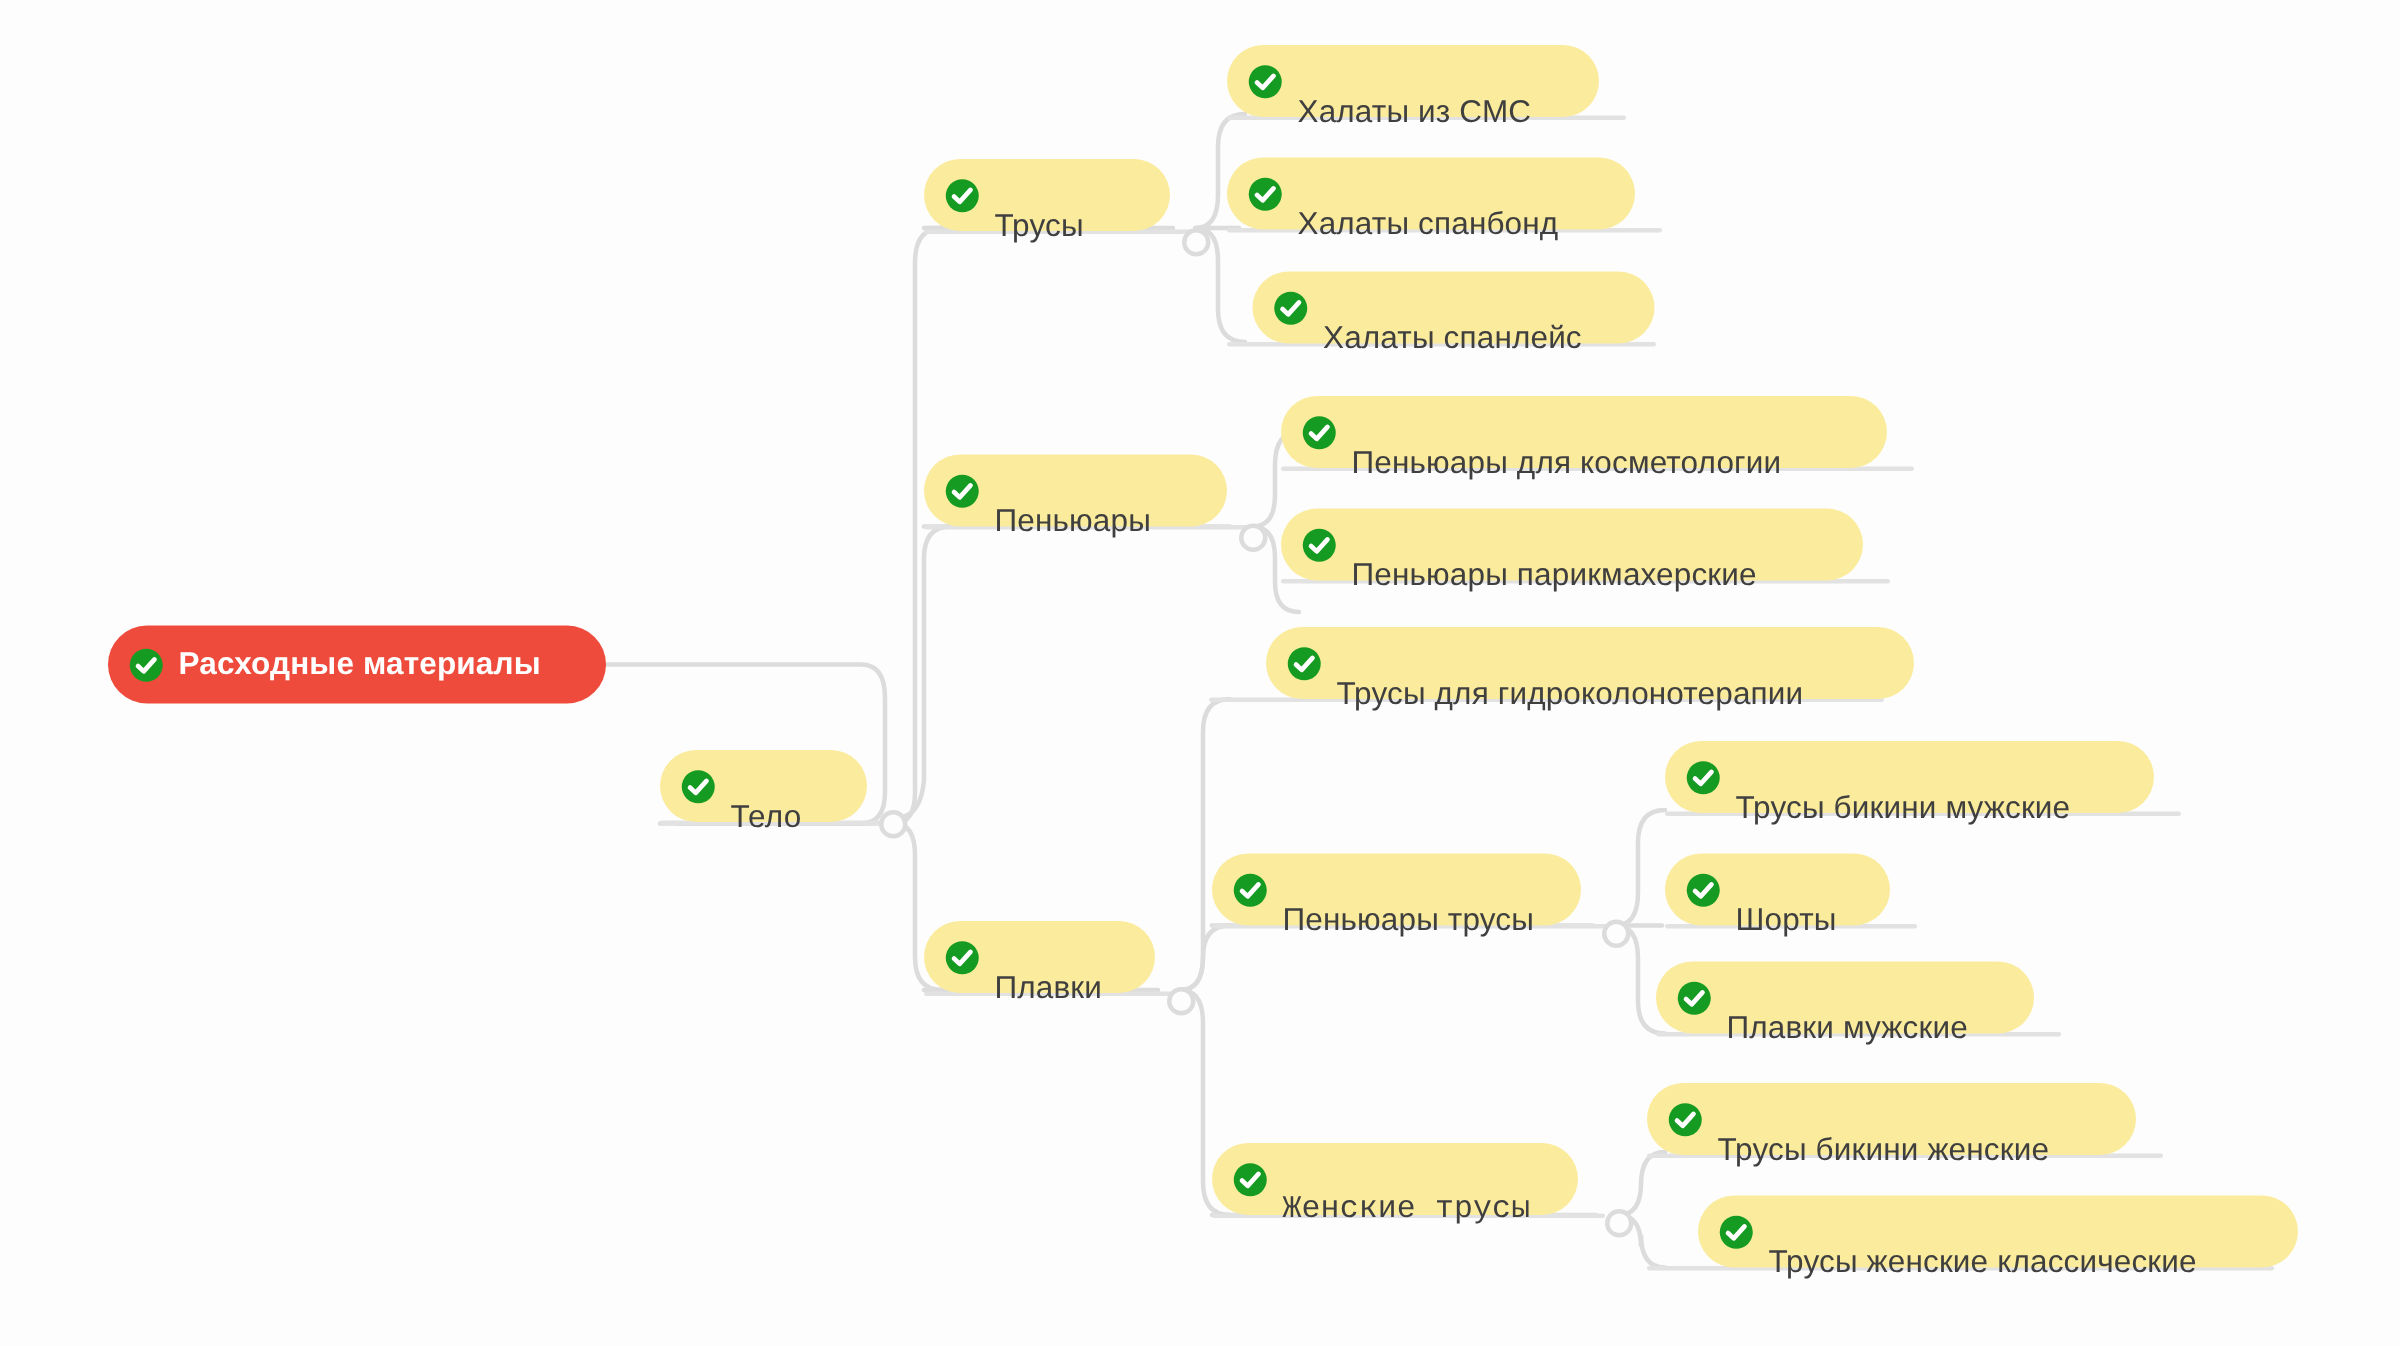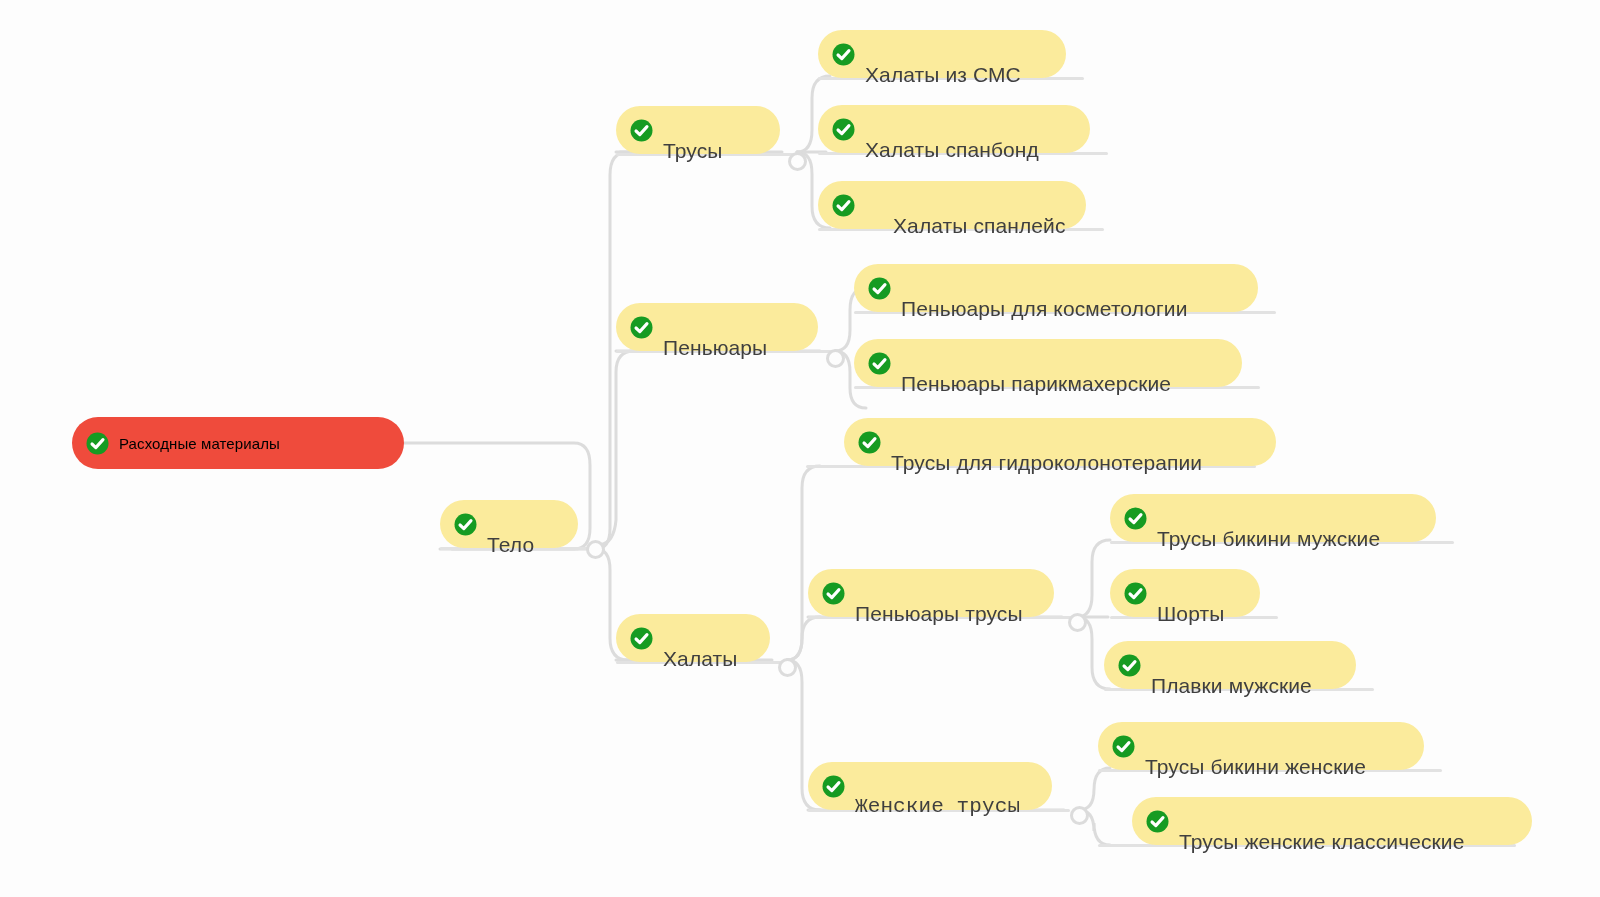--- a/index.html
+++ b/index.html
@@ -31,22 +31,23 @@
     align-items: center;
     padding: 0 18px 0 14px;
     white-space: nowrap;
   }
   .node.lvl0 {
     background: #ef4b3c;
     height: 52px;
     border-radius: 26px;
   }
   .node.lvl0 .label {
-    color: #000000;
-    font-size: 15px;
+    color: #ffffff;
+    font-size: 21px;
+    font-weight: bold;
   }
   .node.yellow {
     background: #fbeb9c;
   }
   .node.yellow .label {
     color: #3f3f3f;
     font-size: 21px;
     margin-top: 41px;
   }
   .label {
@@ -192,21 +193,21 @@
       </div>
       <div class="node yellow" style="left: 818px; top: 105px; width: 272px;">
         <span class="check">
           <svg width="23" height="23" viewBox="0 0 23 23">
             <circle cx="11.5" cy="11.5" r="11" fill="#169b22"></circle>
             <path d="M6 12 L9.8 15.6 L17 7.6" fill="none" stroke="#ffffff" stroke-width="3.1" stroke-linecap="round" stroke-linejoin="round"></path>
           </svg>
         </span>
         <span class="label">Халаты спанбонд</span>
       </div>
-      <div class="node yellow" style="left: 818px; top: 181px; width: 268px; gap: 28px;">
+      <div class="node yellow" style="left: 835px; top: 181px; width: 268px;">
         <span class="check">
           <svg width="23" height="23" viewBox="0 0 23 23">
             <circle cx="11.5" cy="11.5" r="11" fill="#169b22"></circle>
             <path d="M6 12 L9.8 15.6 L17 7.6" fill="none" stroke="#ffffff" stroke-width="3.1" stroke-linecap="round" stroke-linejoin="round"></path>
           </svg>
         </span>
         <span class="label">Халаты спанлейс</span>
       </div>
       <div class="node yellow" style="left: 616px; top: 303px; width: 202px;">
         <span class="check">
@@ -235,21 +236,21 @@
         </span>
         <span class="label">Пеньюары парикмахерские</span>
       </div>
       <div class="node yellow" style="left: 616px; top: 614px; width: 154px;">
         <span class="check">
           <svg width="23" height="23" viewBox="0 0 23 23">
             <circle cx="11.5" cy="11.5" r="11" fill="#169b22"></circle>
             <path d="M6 12 L9.8 15.6 L17 7.6" fill="none" stroke="#ffffff" stroke-width="3.1" stroke-linecap="round" stroke-linejoin="round"></path>
           </svg>
         </span>
-        <span class="label">Халаты</span>
+        <span class="label">Плавки</span>
       </div>
       <div class="node yellow" style="left: 844px; top: 418px; width: 432px;">
         <span class="check">
           <svg width="23" height="23" viewBox="0 0 23 23">
             <circle cx="11.5" cy="11.5" r="11" fill="#169b22"></circle>
             <path d="M6 12 L9.8 15.6 L17 7.6" fill="none" stroke="#ffffff" stroke-width="3.1" stroke-linecap="round" stroke-linejoin="round"></path>
           </svg>
         </span>
         <span class="label">Трусы для гидроколонотерапии</span>
       </div>

